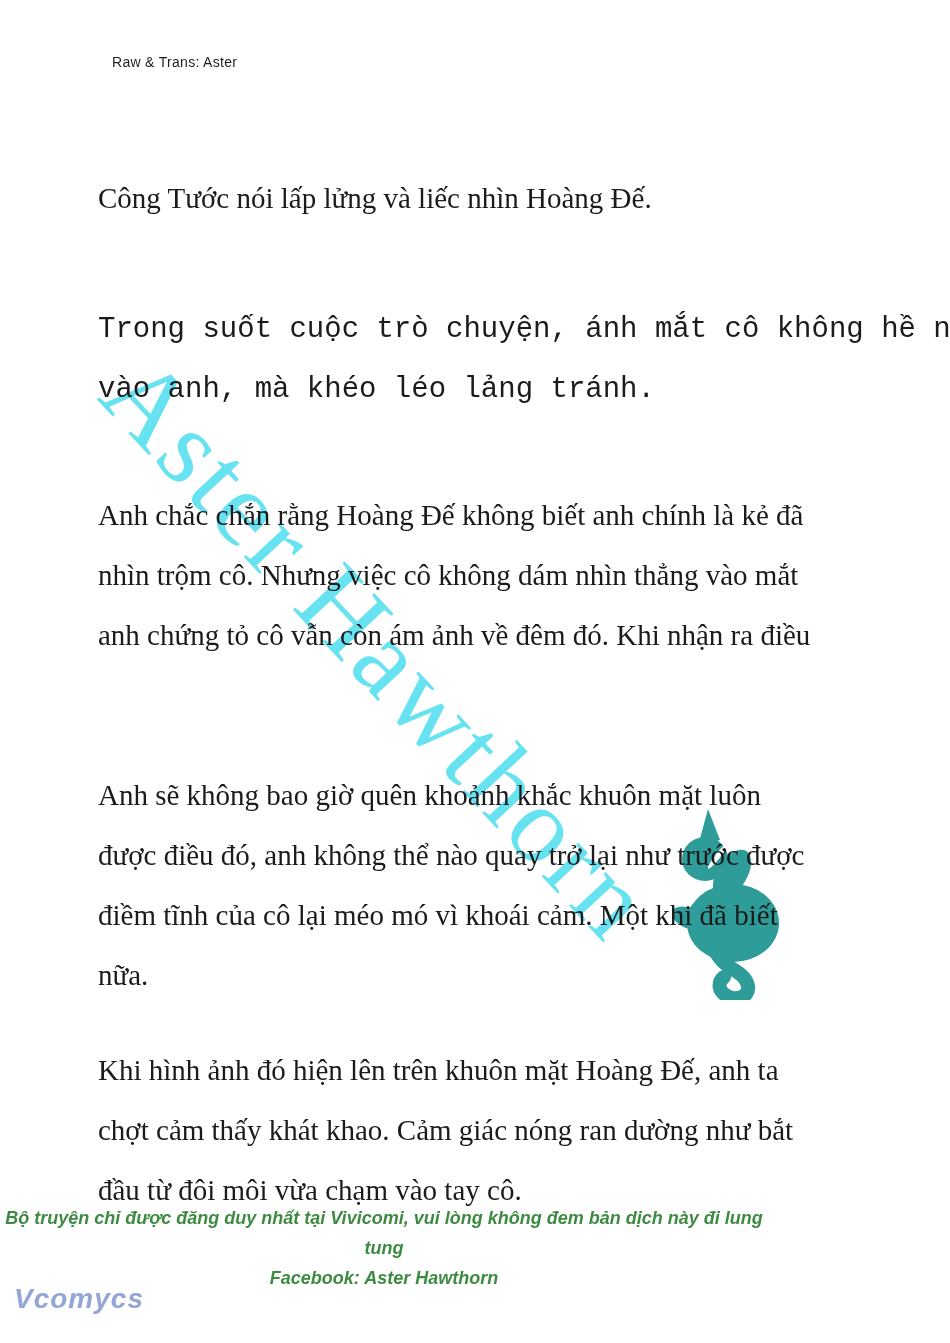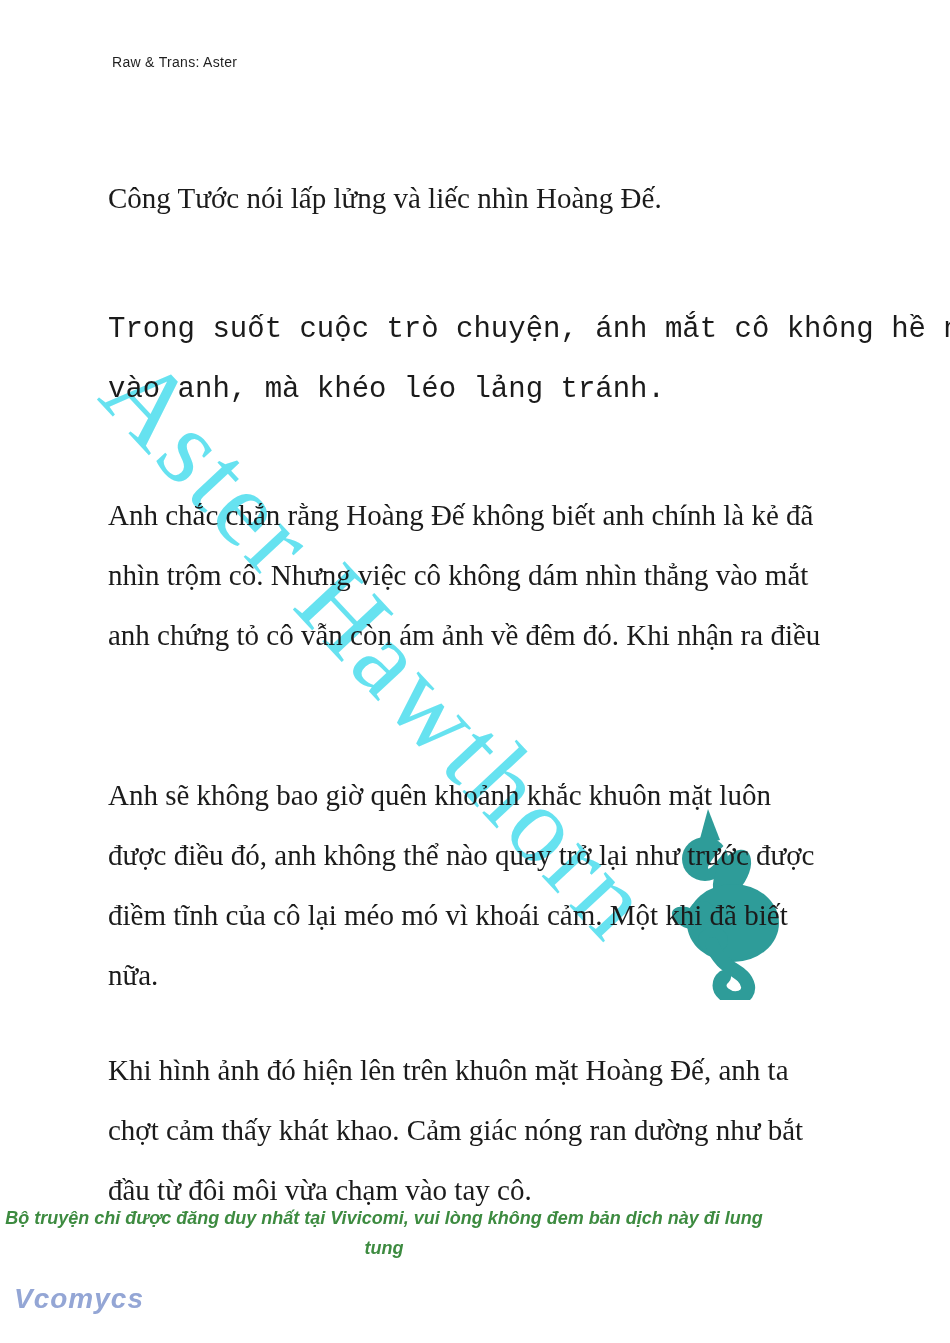--- a/index.html
+++ b/index.html
@@ -22,21 +22,21 @@
     font-size:108px;color:#66e2f0;
     white-space:nowrap;letter-spacing:4px;
     transform:rotate(47deg);transform-origin:0 0;
     z-index:0;user-select:none;
   }
   .cat-logo{
     position:absolute;left:660px;top:804px;
     width:132px;height:196px;z-index:1;
   }
   .para{
-    position:absolute;left:108px;
+    position:absolute;left:98px;
     font-size:29px;line-height:60px;color:#1b1b1b;
     white-space:nowrap;z-index:2;
   }
   #p1{top:168px;} #p2{top:300px;font-family:Liberation Mono, monospace;} #p3{top:485px;} #p4{top:765px;} #p5{top:1040px;}
   .footer-notice{
     position:absolute;left:0;top:1203px;width:768px;
     text-align:center;z-index:3;
     font-family:"Liberation Sans", sans-serif;
     font-style:italic;font-weight:bold;
     font-size:18px;line-height:30px;color:#3d8b40;
@@ -96,17 +96,18 @@
       <div>nữa.</div>
     </div>
   <div class="para" id="p5">
       <div>Khi hình ảnh đó hiện lên trên khuôn mặt Hoàng Đế, anh ta</div>
       <div>chợt cảm thấy khát khao. Cảm giác nóng ran dường như bắt</div>
       <div>đầu từ đôi môi vừa chạm vào tay cô.</div>
     </div>
 
   <div class="footer-notice">
     <div>Bộ truyện chỉ được đăng duy nhất tại Vivicomi, vui lòng không đem bản dịch này đi lung tung</div>
+    <div>Facebook: Aster Hawthorn</div>
   </div>
 
   <div class="site-logo">Vcomycs</div>
 
 </div>
 
 </body></html>

